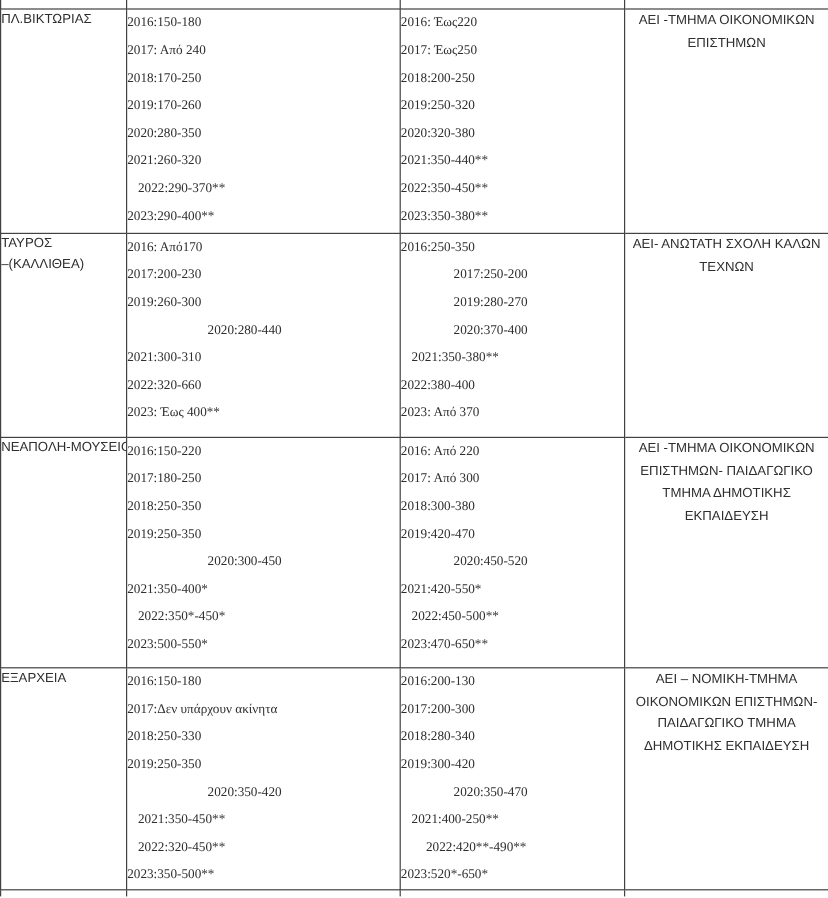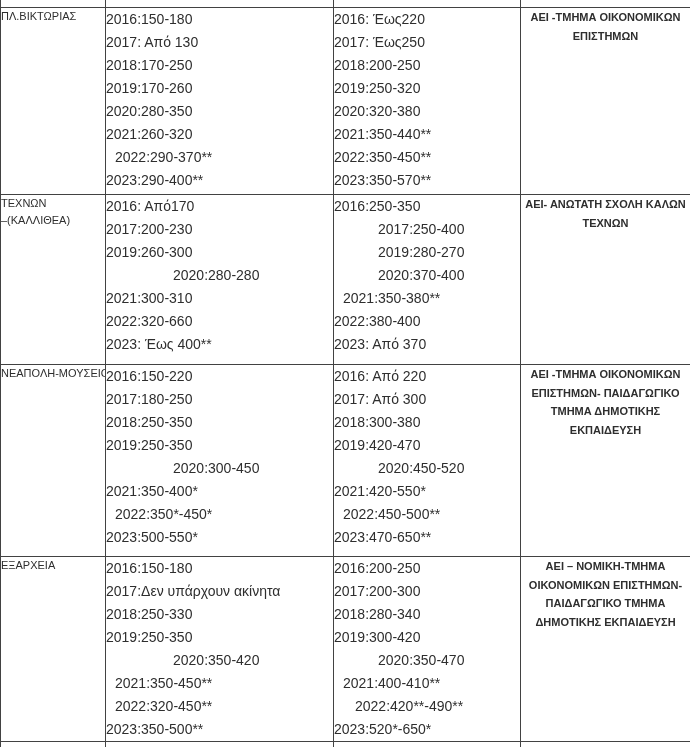--- a/index.html
+++ b/index.html
@@ -31,28 +31,28 @@
   tr.stub-bottom td { border-bottom: none; height: 5px; }
   td.loc-cell {
     padding: 7px 3px 0 7px;
     line-height: 17px;
     font-size: 11px;
   }
   td.loc-cell .loc-line { white-space: nowrap; }
   td.price-cell {
     padding: 4px 3px 0 7px;
     line-height: 23px;
-    font-size: 14px;
+    font-size: 11px;
+    font-family: Liberation Serif, serif;
   }
   td.dept-cell {
     padding: 11px 8px 0 8px;
     text-align: center;
     line-height: 18.5px;
     font-size: 11px;
-    font-weight: bold;
   }
   .ind-s  { margin-left: 9px;  }
   .ind-m  { margin-left: 21px; }
   .ind-l  { margin-left: 44px; }
   .ind-xl { margin-left: 67px; }
   .price-line { white-space: nowrap; }
 </style>
 </head>
 <body>
 
@@ -72,58 +72,58 @@
     <td></td>
     <td></td>
   </tr>
 
   <tr style="height:187px">
     <td class="loc-cell">
       <div class="loc-line">ΠΛ.ΒΙΚΤΩΡΙΑΣ</div>
     </td>
     <td class="price-cell">
       <div class="price-line">2016:150-180</div>
-      <div class="price-line">2017: Από 130</div>
+      <div class="price-line">2017: Από 240</div>
       <div class="price-line">2018:170-250</div>
       <div class="price-line">2019:170-260</div>
       <div class="price-line">2020:280-350</div>
       <div class="price-line">2021:260-320</div>
       <div class="price-line ind-s">2022:290-370**</div>
       <div class="price-line">2023:290-400**</div>
     </td>
     <td class="price-cell">
       <div class="price-line">2016: Έως220</div>
       <div class="price-line">2017: Έως250</div>
       <div class="price-line">2018:200-250</div>
       <div class="price-line">2019:250-320</div>
       <div class="price-line">2020:320-380</div>
       <div class="price-line">2021:350-440**</div>
       <div class="price-line">2022:350-450**</div>
-      <div class="price-line">2023:350-570**</div>
+      <div class="price-line">2023:350-380**</div>
     </td>
     <td class="dept-cell">ΑΕΙ -ΤΜΗΜΑ ΟΙΚΟΝΟΜΙΚΩΝ ΕΠΙΣΤΗΜΩΝ</td>
   </tr>
 
   <tr style="height:170px">
     <td class="loc-cell">
-      <div class="loc-line">ΤΕΧΝΩΝ</div>
+      <div class="loc-line">ΤΑΥΡΟΣ</div>
       <div class="loc-line">–(ΚΑΛΛΙΘΕΑ)</div>
     </td>
     <td class="price-cell">
       <div class="price-line">2016: Από170</div>
       <div class="price-line">2017:200-230</div>
       <div class="price-line">2019:260-300</div>
-      <div class="price-line ind-xl">2020:280-280</div>
+      <div class="price-line ind-xl">2020:280-440</div>
       <div class="price-line">2021:300-310</div>
       <div class="price-line">2022:320-660</div>
       <div class="price-line">2023: Έως 400**</div>
     </td>
     <td class="price-cell">
       <div class="price-line">2016:250-350</div>
-      <div class="price-line ind-l">2017:250-400</div>
+      <div class="price-line ind-l">2017:250-200</div>
       <div class="price-line ind-l">2019:280-270</div>
       <div class="price-line ind-l">2020:370-400</div>
       <div class="price-line ind-s">2021:350-380**</div>
       <div class="price-line">2022:380-400</div>
       <div class="price-line">2023: Από 370</div>
     </td>
     <td class="dept-cell">ΑΕΙ- ΑΝΩΤΑΤΗ ΣΧΟΛΗ ΚΑΛΩΝ ΤΕΧΝΩΝ</td>
   </tr>
 
   <tr style="height:192px">
@@ -161,26 +161,26 @@
       <div class="price-line">2016:150-180</div>
       <div class="price-line">2017:Δεν υπάρχουν ακίνητα</div>
       <div class="price-line">2018:250-330</div>
       <div class="price-line">2019:250-350</div>
       <div class="price-line ind-xl">2020:350-420</div>
       <div class="price-line ind-s">2021:350-450**</div>
       <div class="price-line ind-s">2022:320-450**</div>
       <div class="price-line">2023:350-500**</div>
     </td>
     <td class="price-cell">
-      <div class="price-line">2016:200-250</div>
+      <div class="price-line">2016:200-130</div>
       <div class="price-line">2017:200-300</div>
       <div class="price-line">2018:280-340</div>
       <div class="price-line">2019:300-420</div>
       <div class="price-line ind-l">2020:350-470</div>
-      <div class="price-line ind-s">2021:400-410**</div>
+      <div class="price-line ind-s">2021:400-250**</div>
       <div class="price-line ind-m">2022:420**-490**</div>
       <div class="price-line">2023:520*-650*</div>
     </td>
     <td class="dept-cell">ΑΕΙ – ΝΟΜΙΚΗ-ΤΜΗΜΑ ΟΙΚΟΝΟΜΙΚΩΝ ΕΠΙΣΤΗΜΩΝ- ΠΑΙΔΑΓΩΓΙΚΟ ΤΜΗΜΑ ΔΗΜΟΤΙΚΗΣ ΕΚΠΑΙΔΕΥΣΗ</td>
   </tr>
 
   <tr class="stub-bottom">
     <td></td>
     <td></td>
     <td></td>

